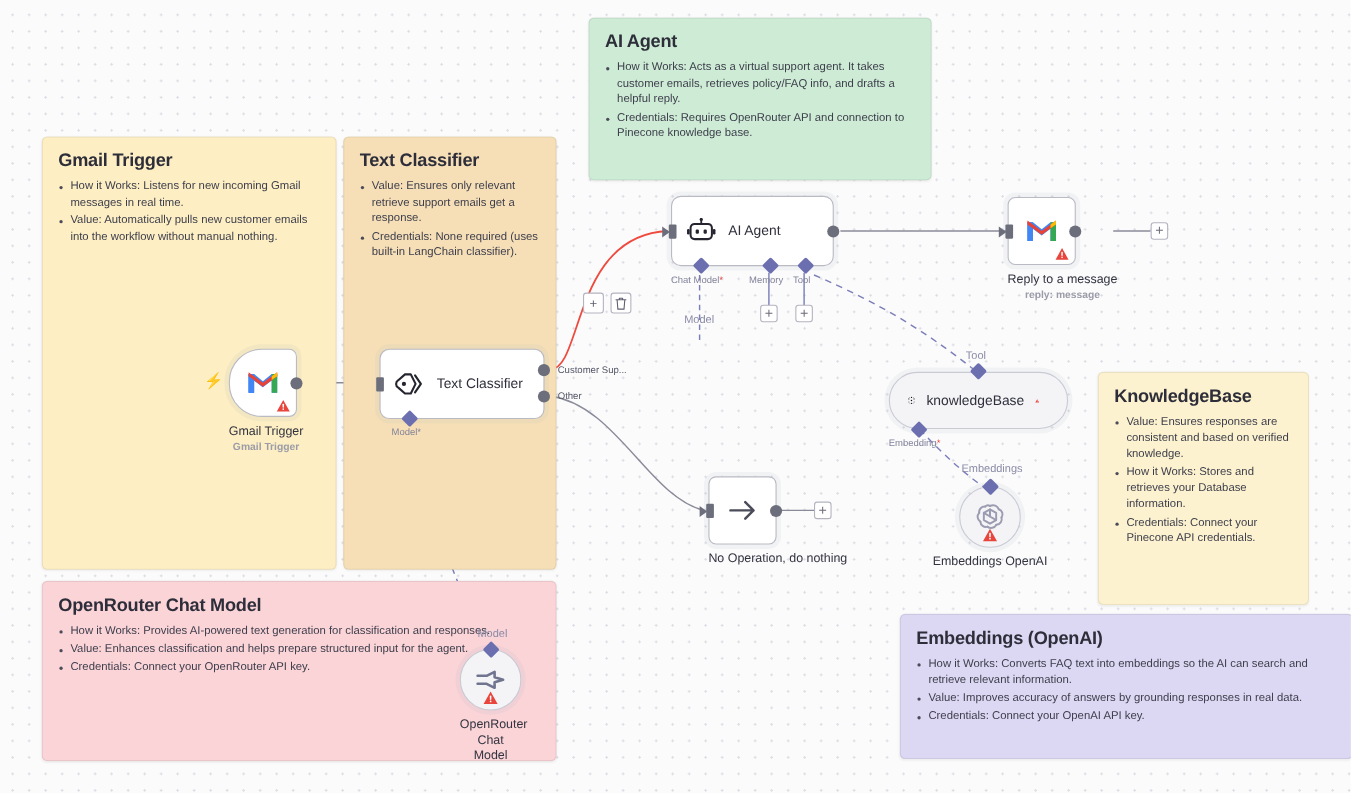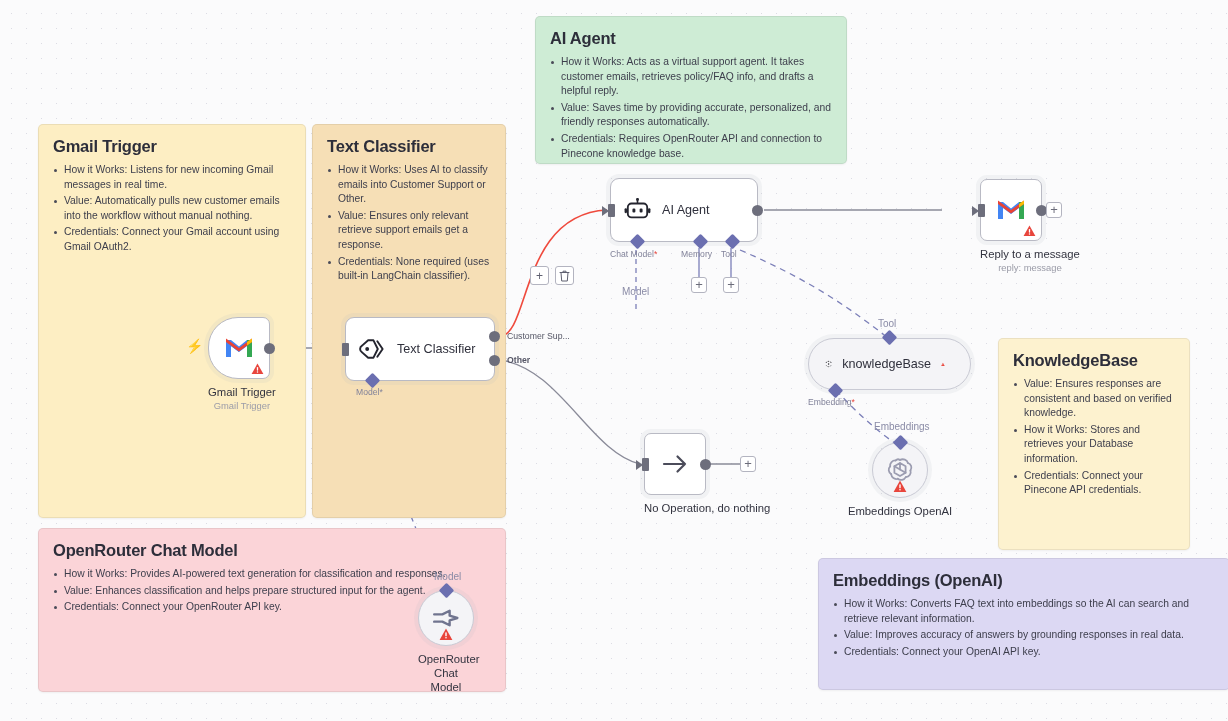--- a/index.html
+++ b/index.html
@@ -77,20 +77,21 @@
     margin-top: 6px;
     line-height: 1.25;
     white-space: nowrap;
   }
   .node-sub {
     text-align: center;
     font-size: 9.4px;
     color: #9b9ca8;
     margin-top: 1px;
     white-space: nowrap;
+    font-weight: bold;
   }
   .node-title { font-size: 12.6px; color: #2f303c; }
 
   .warn {
     position: absolute;
     right: 5px; bottom: 3px;
     width: 13px; height: 12px;
   }
   .warn-inline { position: static; width: 14px; height: 13px; margin-left: auto; margin-right: 11px; }
 
@@ -220,38 +221,35 @@
     <path d="M 836,390 C 856,412 876,430 896,444" stroke="#7b7fb8" stroke-width="1.3" fill="none" stroke-dasharray="6,5"></path>
 
     <path d="M 372,390 C 382,450 420,540 444,596" stroke="#7b7fb8" stroke-width="1.3" fill="none" stroke-dasharray="6,5"></path>
   </svg>
 
   <div class="note note-yellow" style="left:38px; top:124px; width:268px; height:394px;">
     <h2>Gmail Trigger</h2>
     <ul>
       <li>How it Works: Listens for new incoming Gmail messages in real time.</li>
       <li>Value: Automatically pulls new customer emails into the workflow without manual nothing.</li>
-      <li>Credentials: Connect your Gmail account using Gmail OAuth2.</li>
     </ul>
   </div>
 
   <div class="note note-orange" style="left:312px; top:124px; width:194px; height:394px;">
     <h2>Text Classifier</h2>
     <ul>
-      <li>How it Works: Uses AI to classify emails into Customer Support or Other.</li>
       <li>Value: Ensures only relevant retrieve support emails get a response.</li>
       <li>Credentials: None required (uses built-in LangChain classifier).</li>
     </ul>
   </div>
 
   <div class="note note-green" style="left:535px; top:16px; width:312px; height:148px;">
     <h2>AI Agent</h2>
     <ul>
       <li>How it Works: Acts as a virtual support agent. It takes customer emails, retrieves policy/FAQ info, and drafts a helpful reply.</li>
-      <li>Value: Saves time by providing accurate, personalized, and friendly responses automatically.</li>
       <li>Credentials: Requires OpenRouter API and connection to Pinecone knowledge base.</li>
     </ul>
   </div>
 
   <div class="note note-cream" style="left:998px; top:338px; width:192px; height:212px;">
     <h2>KnowledgeBase</h2>
     <ul>
       <li>Value: Ensures responses are consistent and based on verified knowledge.</li>
       <li>How it Works: Stores and retrieves your Database information.</li>
       <li>Credentials: Connect your Pinecone API credentials.</li>
@@ -308,21 +306,21 @@
       <span class="node-title">Text Classifier</span>
       <div class="port-in" style="left:-4px; top:25px;"></div>
       <div class="port-dot" style="right:-6px; top:13px;"></div>
       <div class="port-dot" style="right:-6px; top:37px;"></div>
       <div class="diamond" style="left:21px; bottom:-6px;"></div>
     </div>
   </div>
   <div class="out-label" style="left:507px; top:331px;">
     <span>Customer Sup...</span>
   </div>
-  <div class="out-label" style="left:507px; top:355px;font-weight:bold;">
+  <div class="out-label" style="left:507px; top:355px;">
     <span>Other</span>
   </div>
   <div class="port-label" style="left:356px; top:387px;">
     <span>Model*</span>
   </div>
 
   <div class="conn-toolbar" style="left:530px; top:266px;">
     <div class="conn-btn">+</div>
     <div class="conn-btn">
       <svg width="11" height="12" viewBox="0 0 11 12">
@@ -356,21 +354,21 @@
   </div>
   <div class="port-label" style="left:681px; top:249px;">
     <span>Memory</span>
   </div>
   <div class="port-label" style="left:721px; top:249px;">
     <span>Tool</span>
   </div>
   <div class="plus-btn" style="left:691px; top:277px;">+</div>
   <div class="plus-btn" style="left:723px; top:277px;">+</div>
 
-  <div class="node" style="left:980px; top:179px;">
+  <div class="node" style="left:916px; top:179px;">
     <div class="node-box node-sq">
       <svg width="30" height="24" viewBox="0 0 30 24">
         <path d="M2 4 L2 21 L7 21 L7 10 L15 16 L23 10 L23 21 L28 21 L28 4 L23 4 L15 10.5 L7 4 Z" fill="#4285F4"></path>
         <path d="M2 4 L7 4 L7 21 L2 21 Z" fill="#4285F4"></path>
         <path d="M23 4 L28 4 L28 21 L23 21 Z" fill="#34A853"></path>
         <path d="M2 2.5 L15 12 L28 2.5 L28 6 L15 15.5 L2 6 Z" fill="#EA4335"></path>
         <path d="M23 6 L28 2.5 L28 6 L23 9.5 Z" fill="#FBBC05"></path>
       </svg>
       <svg class="warn" viewBox="0 0 14 13">
         <path d="M7 0.6 L13.4 12 L0.6 12 Z" fill="#e8453c"></path>

